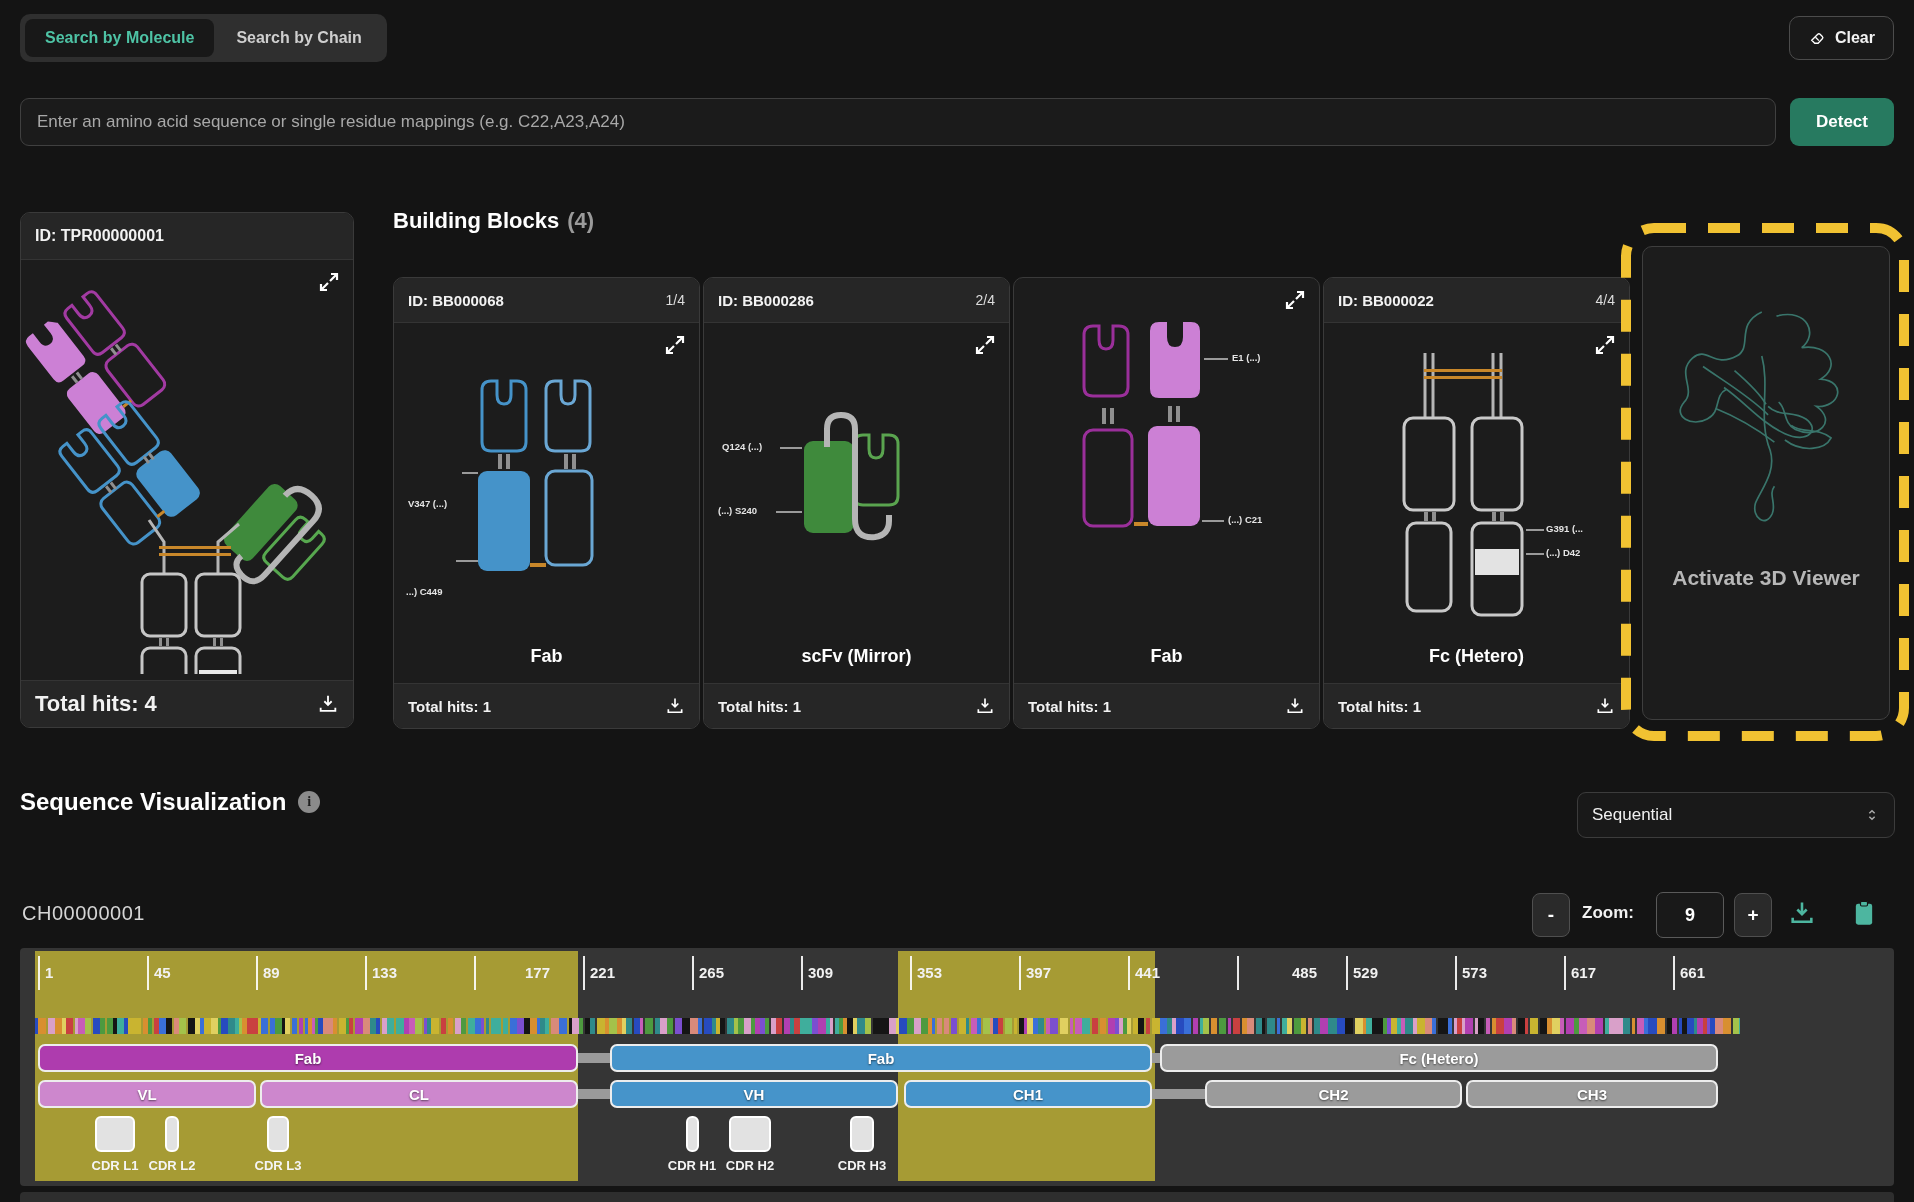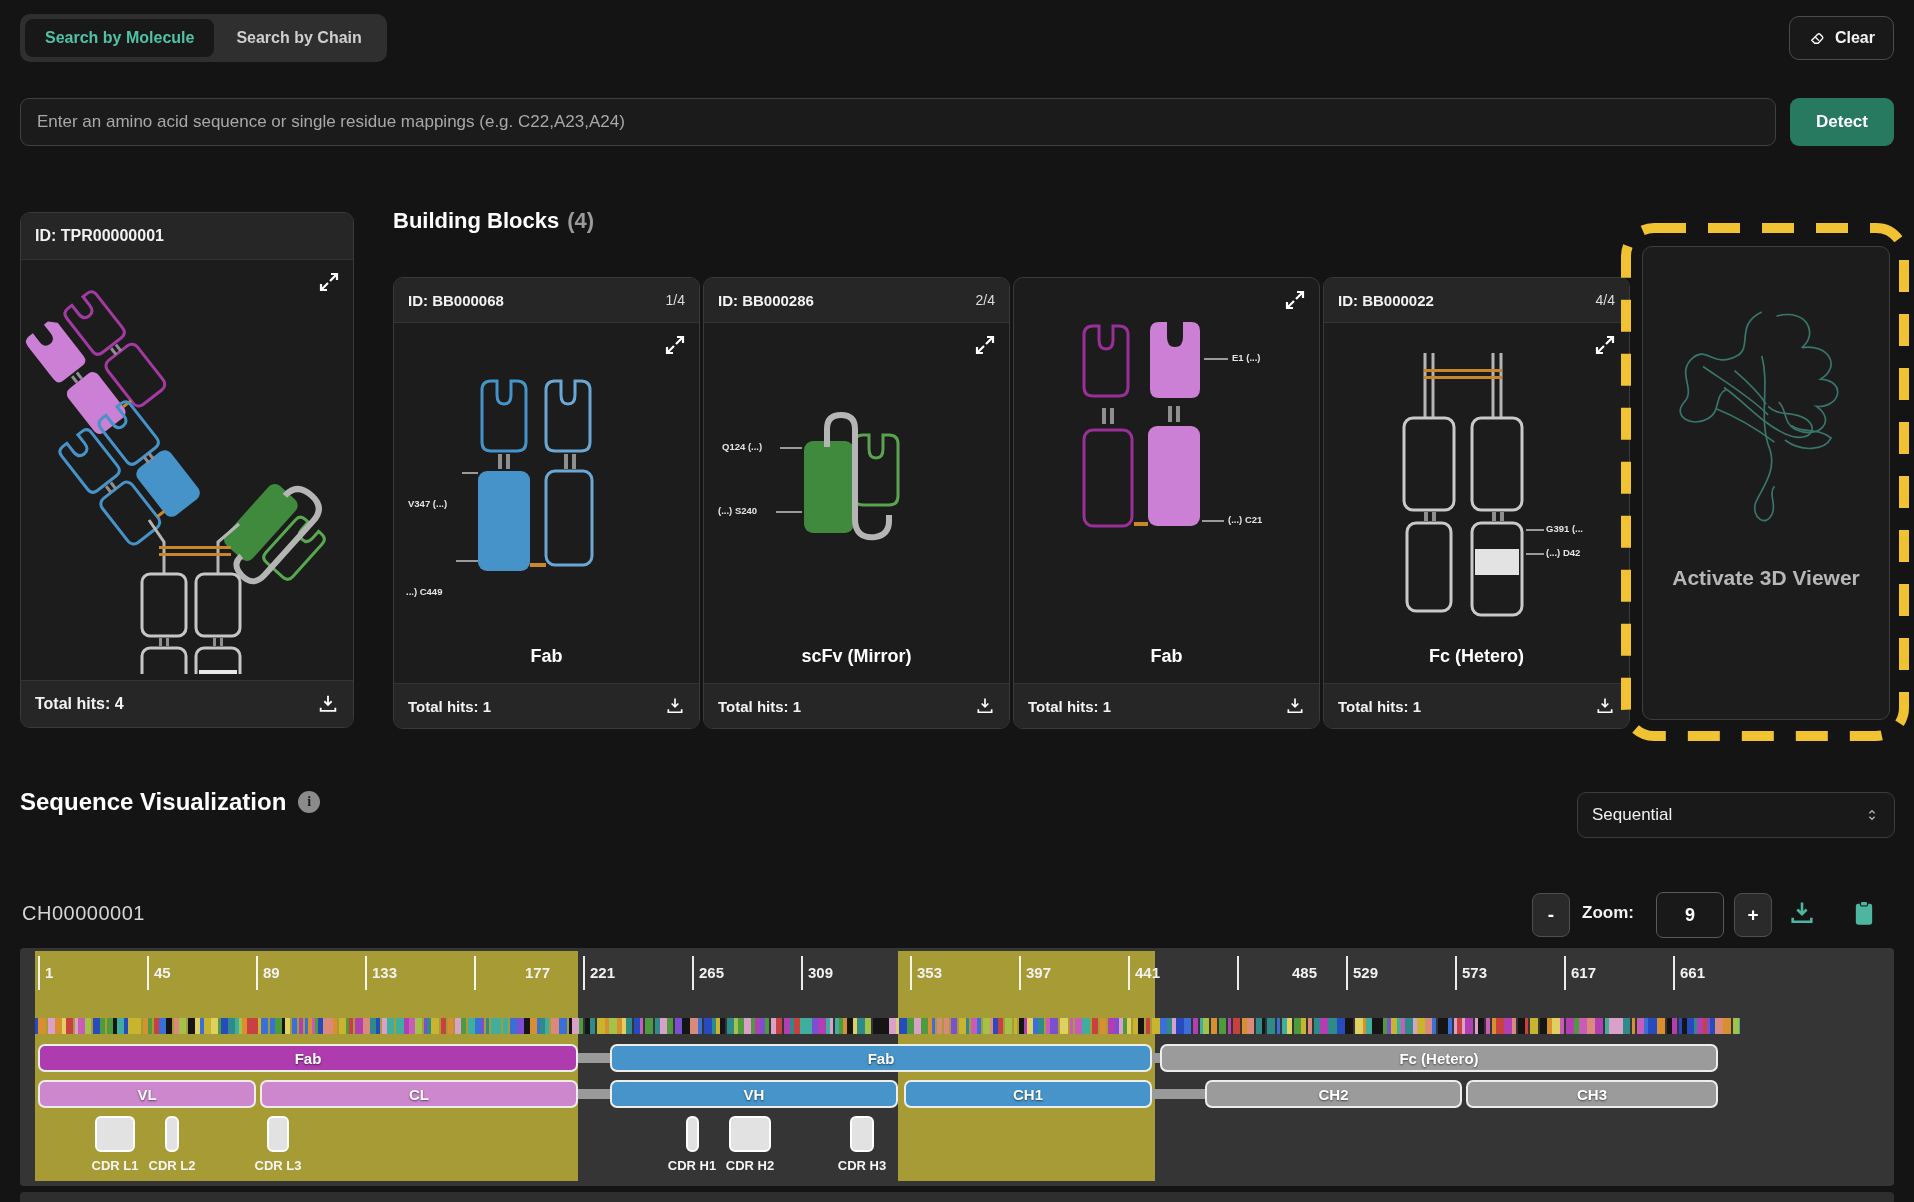--- a/index.html
+++ b/index.html
@@ -25,21 +25,21 @@
   
   .card{position:absolute;background:#1c1c1c;border:1px solid #3a3a3a;border-radius:10px;overflow:hidden;
         display:flex;flex-direction:column;}
   .card-head{background:#262626;border-bottom:1px solid #343434;display:flex;align-items:center;
              justify-content:space-between;padding:0 14px;font-weight:700;color:#f2f2f2;}
   .card-foot{background:#262626;border-top:1px solid #343434;display:flex;align-items:center;
              justify-content:space-between;padding:0 14px;font-weight:700;color:#f2f2f2;margin-top:auto;}
   .card-body{position:relative;flex:1;overflow:hidden;}
   .tpr-card{left:20px;top:212px;width:332px;height:514px;}
   .tpr-card .card-head{height:46px;font-size:16px;}
-  .tpr-card .card-foot{height:46px;font-size:16px;}
+  .tpr-card .card-foot{height:46px;font-size:22px;}
   .bb-card{width:305px;height:450px;top:277px;}
   .bb-card .card-head{height:44px;font-size:15px;}
   .bb-card .card-foot{height:44px;font-size:15px;}
   .bb-pos{font-weight:400;color:#ddd;font-size:14px;}
   .expand-ic{position:absolute;right:12px;top:10px;width:24px;height:24px;cursor:pointer;}
   .type-label{position:absolute;bottom:16px;left:0;right:0;text-align:center;font-size:18px;font-weight:700;color:#fff;}
   .anno{position:absolute;font-size:9.5px;font-weight:700;color:#e5e5e5;white-space:nowrap;}
   .anno-line{position:absolute;height:1.5px;background:#9a9a9a;}
 
   .bb-title{position:absolute;left:393px;top:208px;font-size:22px;font-weight:700;color:#fff;}

